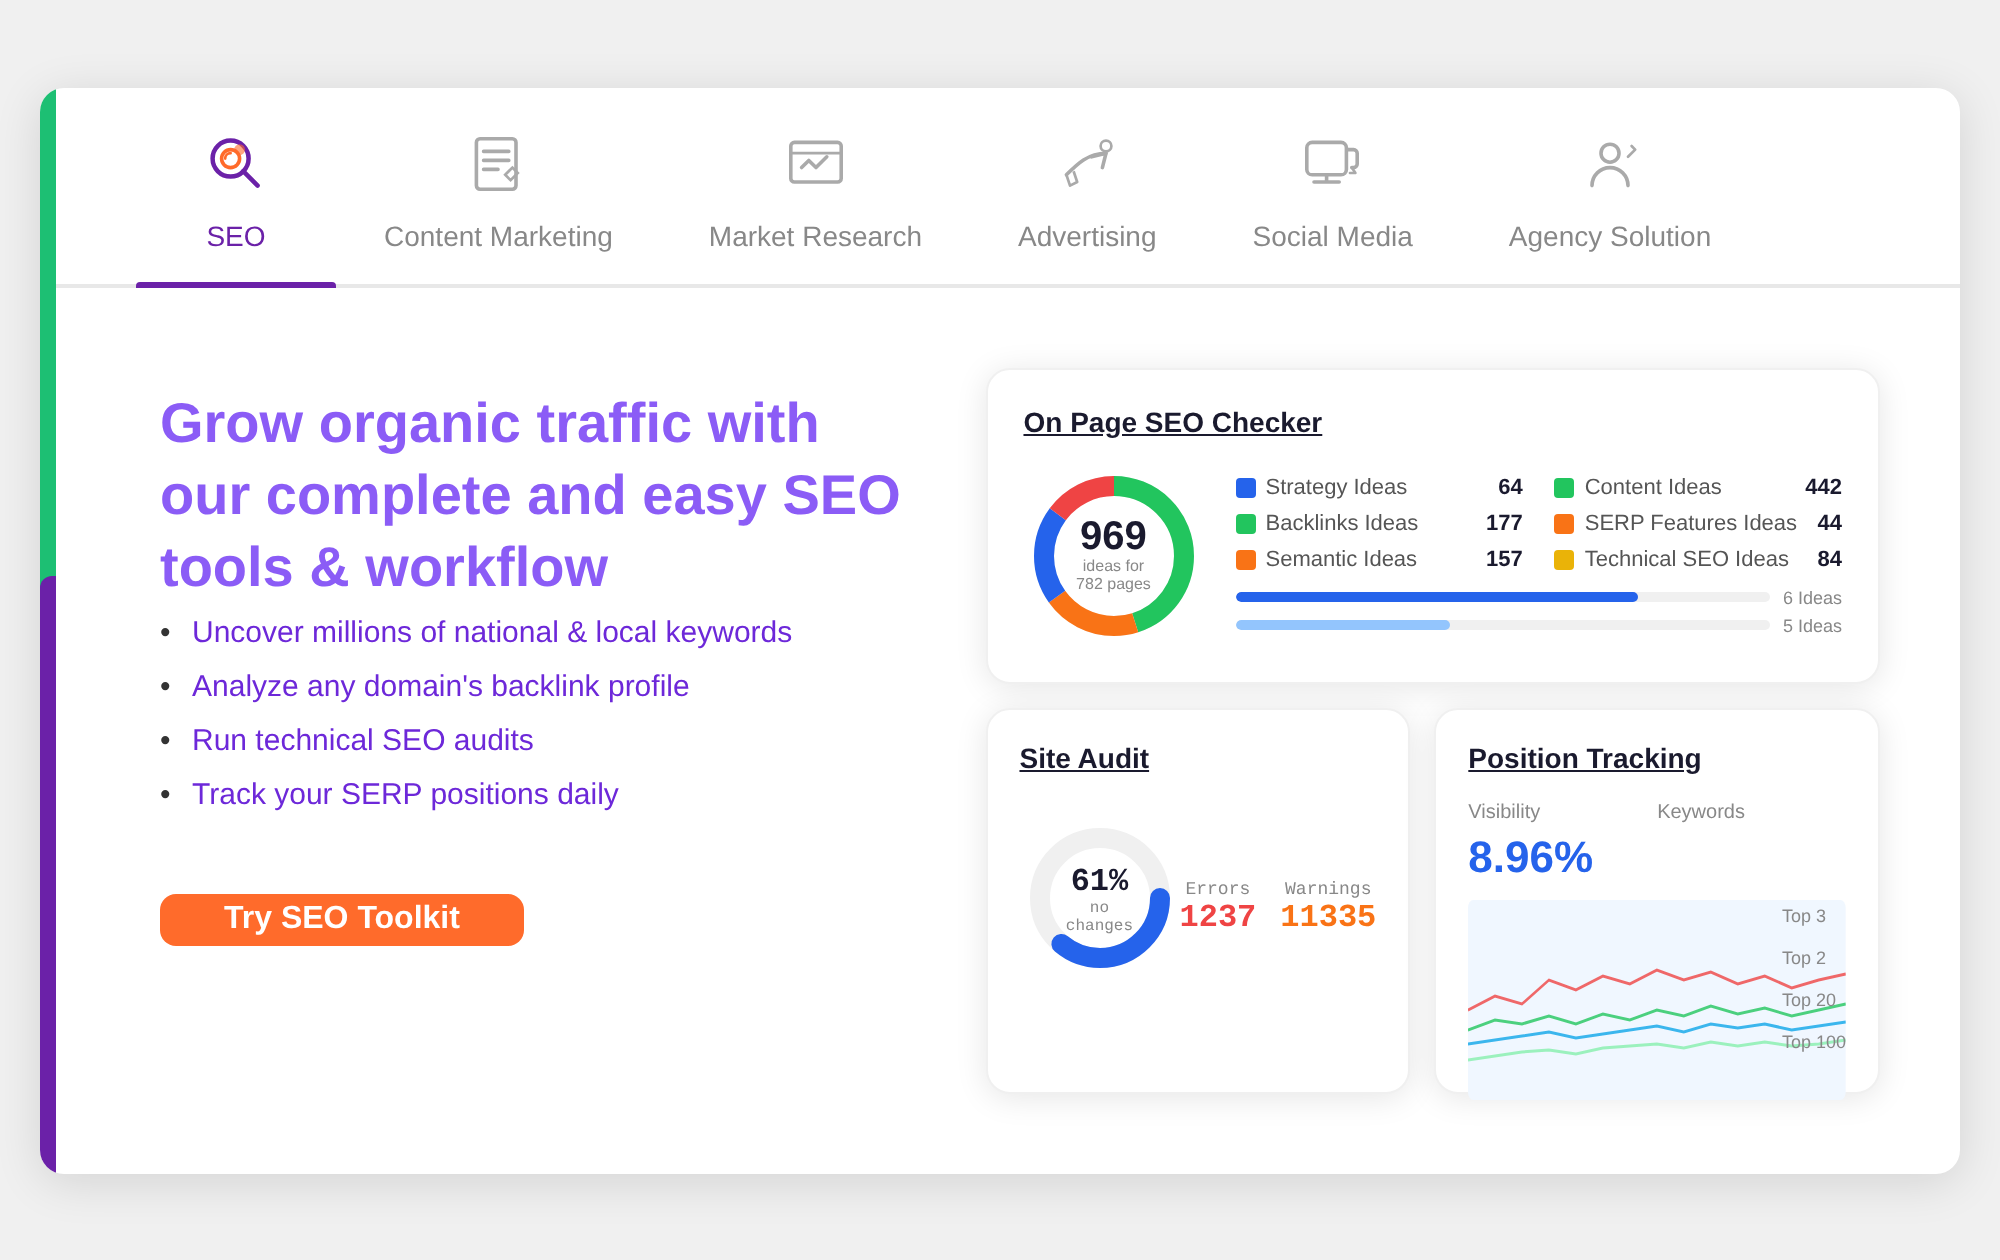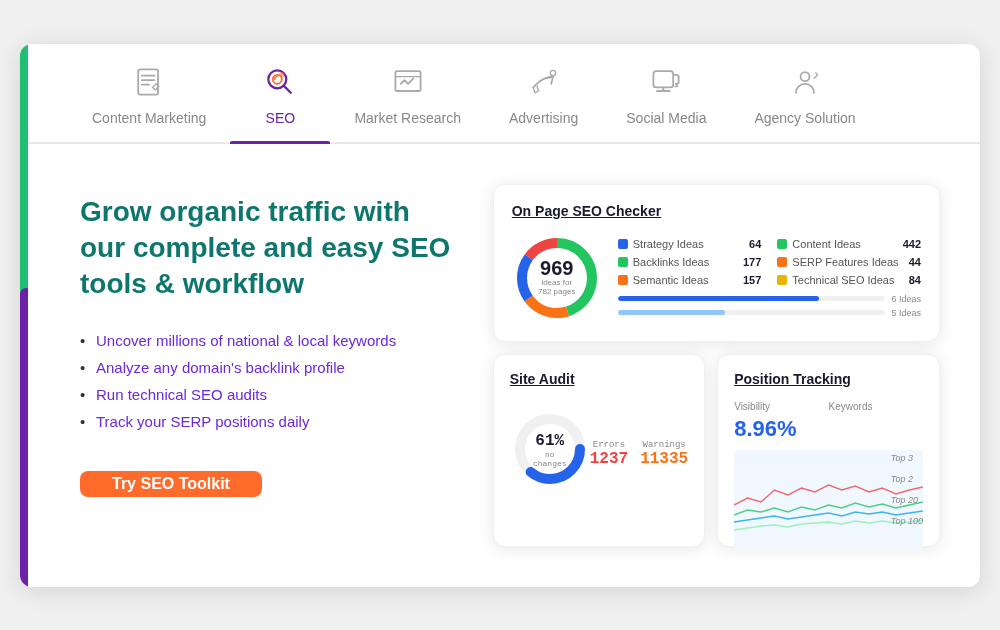--- a/index.html
+++ b/index.html
@@ -95,23 +95,22 @@
     }
 
     
     .left-content {
       flex: 1;
       padding-top: 10px;
     }
     .main-heading {
       font-size: 28px;
       font-weight: 800;
-      color: #0f766e;
+      color: #8b5cf6;
       line-height: 1.3;
-      margin-bottom: 24px;
     }
     .bullet-list {
       list-style: none;
       margin-bottom: 36px;
     }
     .bullet-list li {
       font-size: 15px;
       color: #6d28d9;
       padding: 5px 0;
       padding-left: 16px;
@@ -322,21 +321,20 @@
       font-weight: 800;
       color: #2563eb;
     }
     .pos-kw-label {
       font-size: 10px;
       color: #888;
     }
     .chart-area {
       position: relative;
       height: 80px;
-      font-style: italic;
     }
     .chart-labels {
       display: flex;
       flex-direction: column;
       gap: 4px;
       font-size: 9px;
       color: #888;
       position: absolute;
       right: 0;
       top: 0;
@@ -351,43 +349,43 @@
   </style>
 </head>
 <body>
 
 <div class="card">
 
   <div class="accent-teal"></div>
   <div class="accent-purple"></div>
 
   <nav class="nav-tabs">
-
-    <div class="nav-tab">
-      <div class="nav-icon">
-        <svg viewBox="0 0 40 40" fill="none">
-          <rect x="8" y="6" width="22" height="28" rx="2" stroke="#aaa" stroke-width="2"></rect>
-          <path d="M12 13h14M12 18h14M12 23h8" stroke="#aaa" stroke-width="2" stroke-linecap="round"></path>
-          <path d="M24 26l4-4 3 3-4 4-3-3z" stroke="#aaa" stroke-width="1.5"></path>
-        </svg>
-      </div>
-      <span>Content Marketing</span>
-    </div>
 
     <div class="nav-tab active">
       <div class="nav-icon">
         <svg viewBox="0 0 40 40" fill="none">
           <circle cx="17" cy="17" r="10" stroke="#6b21a8" stroke-width="2.5"></circle>
           <path d="M24 24L32 32" stroke="#6b21a8" stroke-width="2.5" stroke-linecap="round"></path>
           <circle cx="17" cy="17" r="5" stroke="#ff6b2b" stroke-width="2"></circle>
           <path d="M14 17c0-1.66 1.34-3 3-3" stroke="#ff6b2b" stroke-width="1.5" stroke-linecap="round"></path>
           <circle cx="22" cy="12" r="3" fill="#ff6b2b" opacity="0.6"></circle>
         </svg>
       </div>
       <span>SEO</span>
+    </div>
+
+    <div class="nav-tab">
+      <div class="nav-icon">
+        <svg viewBox="0 0 40 40" fill="none">
+          <rect x="8" y="6" width="22" height="28" rx="2" stroke="#aaa" stroke-width="2"></rect>
+          <path d="M12 13h14M12 18h14M12 23h8" stroke="#aaa" stroke-width="2" stroke-linecap="round"></path>
+          <path d="M24 26l4-4 3 3-4 4-3-3z" stroke="#aaa" stroke-width="1.5"></path>
+        </svg>
+      </div>
+      <span>Content Marketing</span>
     </div>
 
     <div class="nav-tab">
       <div class="nav-icon">
         <svg viewBox="0 0 40 40" fill="none">
           <rect x="6" y="8" width="28" height="22" rx="2" stroke="#aaa" stroke-width="2"></rect>
           <path d="M6 14h28" stroke="#aaa" stroke-width="1.5"></path>
           <path d="M12 22l4-4 4 4 6-6" stroke="#aaa" stroke-width="2" stroke-linecap="round" stroke-linejoin="round"></path>
         </svg>
       </div>

